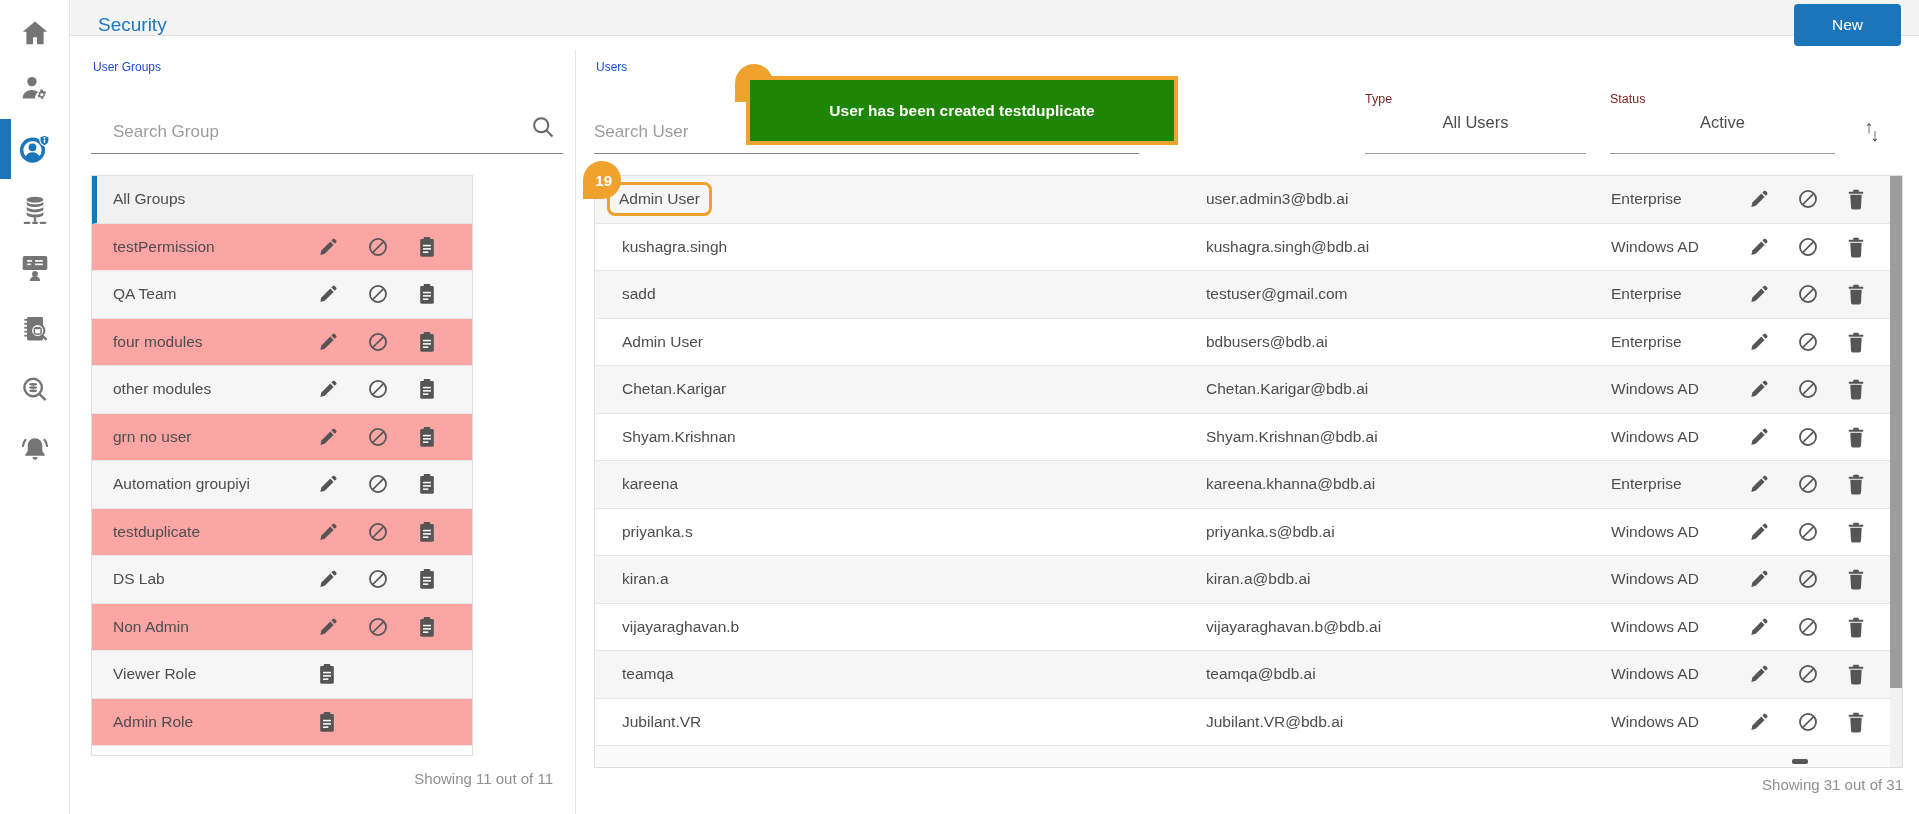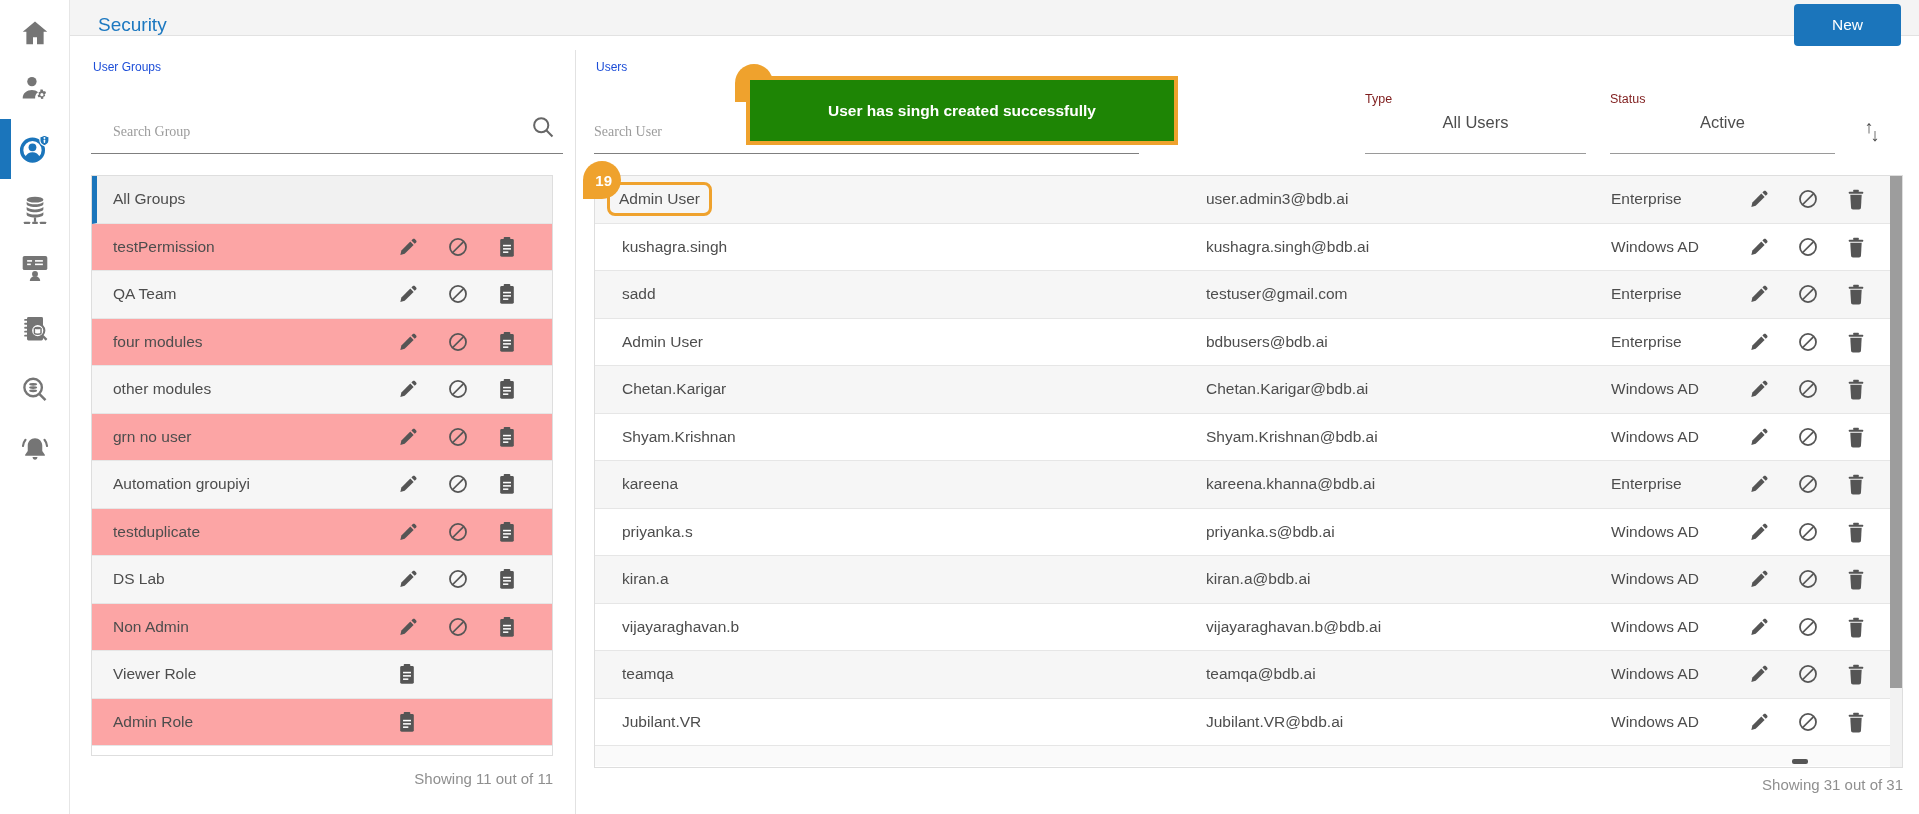--- a/index.html
+++ b/index.html
@@ -19,36 +19,36 @@
   .page-title { position:absolute; left:28px; top:0; height:50px; display:flex; align-items:center;
                 font-size:19px; color:#1c78c0; }
   .new-btn { position:absolute; right:18px; top:4px; width:107px; height:42px;
              background:#1b75bb; color:#fff; font-size:15.5px; border:none; border-radius:4px;
              font-family:"Liberation Sans", sans-serif; cursor:pointer; }
 
   
   .panel-title { position:absolute; top:60px; font-size:12px; color:#1d4ed8; }
   .search-wrap { position:absolute; top:112px; height:42px; border-bottom:1px solid #7f7f7f; }
   .search-wrap input { border:none; outline:none; background:transparent; width:100%; height:40px;
-                       font-size:14px; color:#7f1d1d; font-family:Liberation Serif, serif; }
+                       font-size:17px; color:#7f1d1d; font-family:Liberation Sans, sans-serif; }
   .search-wrap input::placeholder { color:#9c9c9c; }
   .divider-v { position:absolute; left:575px; top:50px; width:1px; height:764px; background:#e2e2e2; }
 
   .filter { position:absolute; top:92px; height:62px; border-bottom:1px solid #9a9a9a; cursor:pointer; }
   .filter .flabel { font-size:12.5px; color:#7f1d1d; margin-bottom:7px; }
   .filter .fvalue { font-size:16.5px; color:#4d4d4d;text-align:center; }
 
   .sort-btn { position:absolute; left:1855px; top:114px; width:34px; height:34px;
               display:flex; align-items:center; justify-content:center; cursor:pointer;
               font-size:18px; color:#4a4a4a; }
   .sort-btn .up { transform:translateY(-4px); }
   .sort-btn .down { transform:translateY(4px); margin-left:-3px; }
 
   
-  .group-list { position:absolute; left:91px; top:175px; width:462px; height:581px;
+  .group-list { position:absolute; left:91px; top:175px; width:382px; height:581px;
                 border:1px solid #dedede; background:#fff; }
   .g-row { height:47.5px; display:flex; align-items:center; border-bottom:1px solid #e6e6e6;
            background:#fca5a5; cursor:pointer; }
   .g-row.alt { background:#f6f6f6; }
   .g-row.selected { background:#f1f1f1; border-left:5px solid #1b75bb; }
   .g-row.selected .g-name { padding-left:16px; }
   .g-name { flex:1; padding-left:21px; font-size:15.5px; color:#4d4d4d; }
   .g-icons { width:155px; display:flex; gap:28px; align-items:center; flex:none; }
   .row-sliver { height:8px; background:#fff; }
 
@@ -513,21 +513,21 @@
       <div class="fvalue">Active</div>
     </div>
 
     <div class="sort-btn">
       <span class="up">↑</span>
         <span class="down">↓</span>
     </div>
 
     <div class="anno-badge badge-11">11</div>
     <div class="toast">
-      <span>User has singh created successfully</span>
+      <span>User has been created testduplicate</span>
     </div>
 
     <div class="user-list">
       <div class="u-row alt">
     <div class="u-name">
       <span class="uname-box hl">
         <span class="anno-badge">19</span>
         <span>Admin User</span>
       </span>
     </div>

